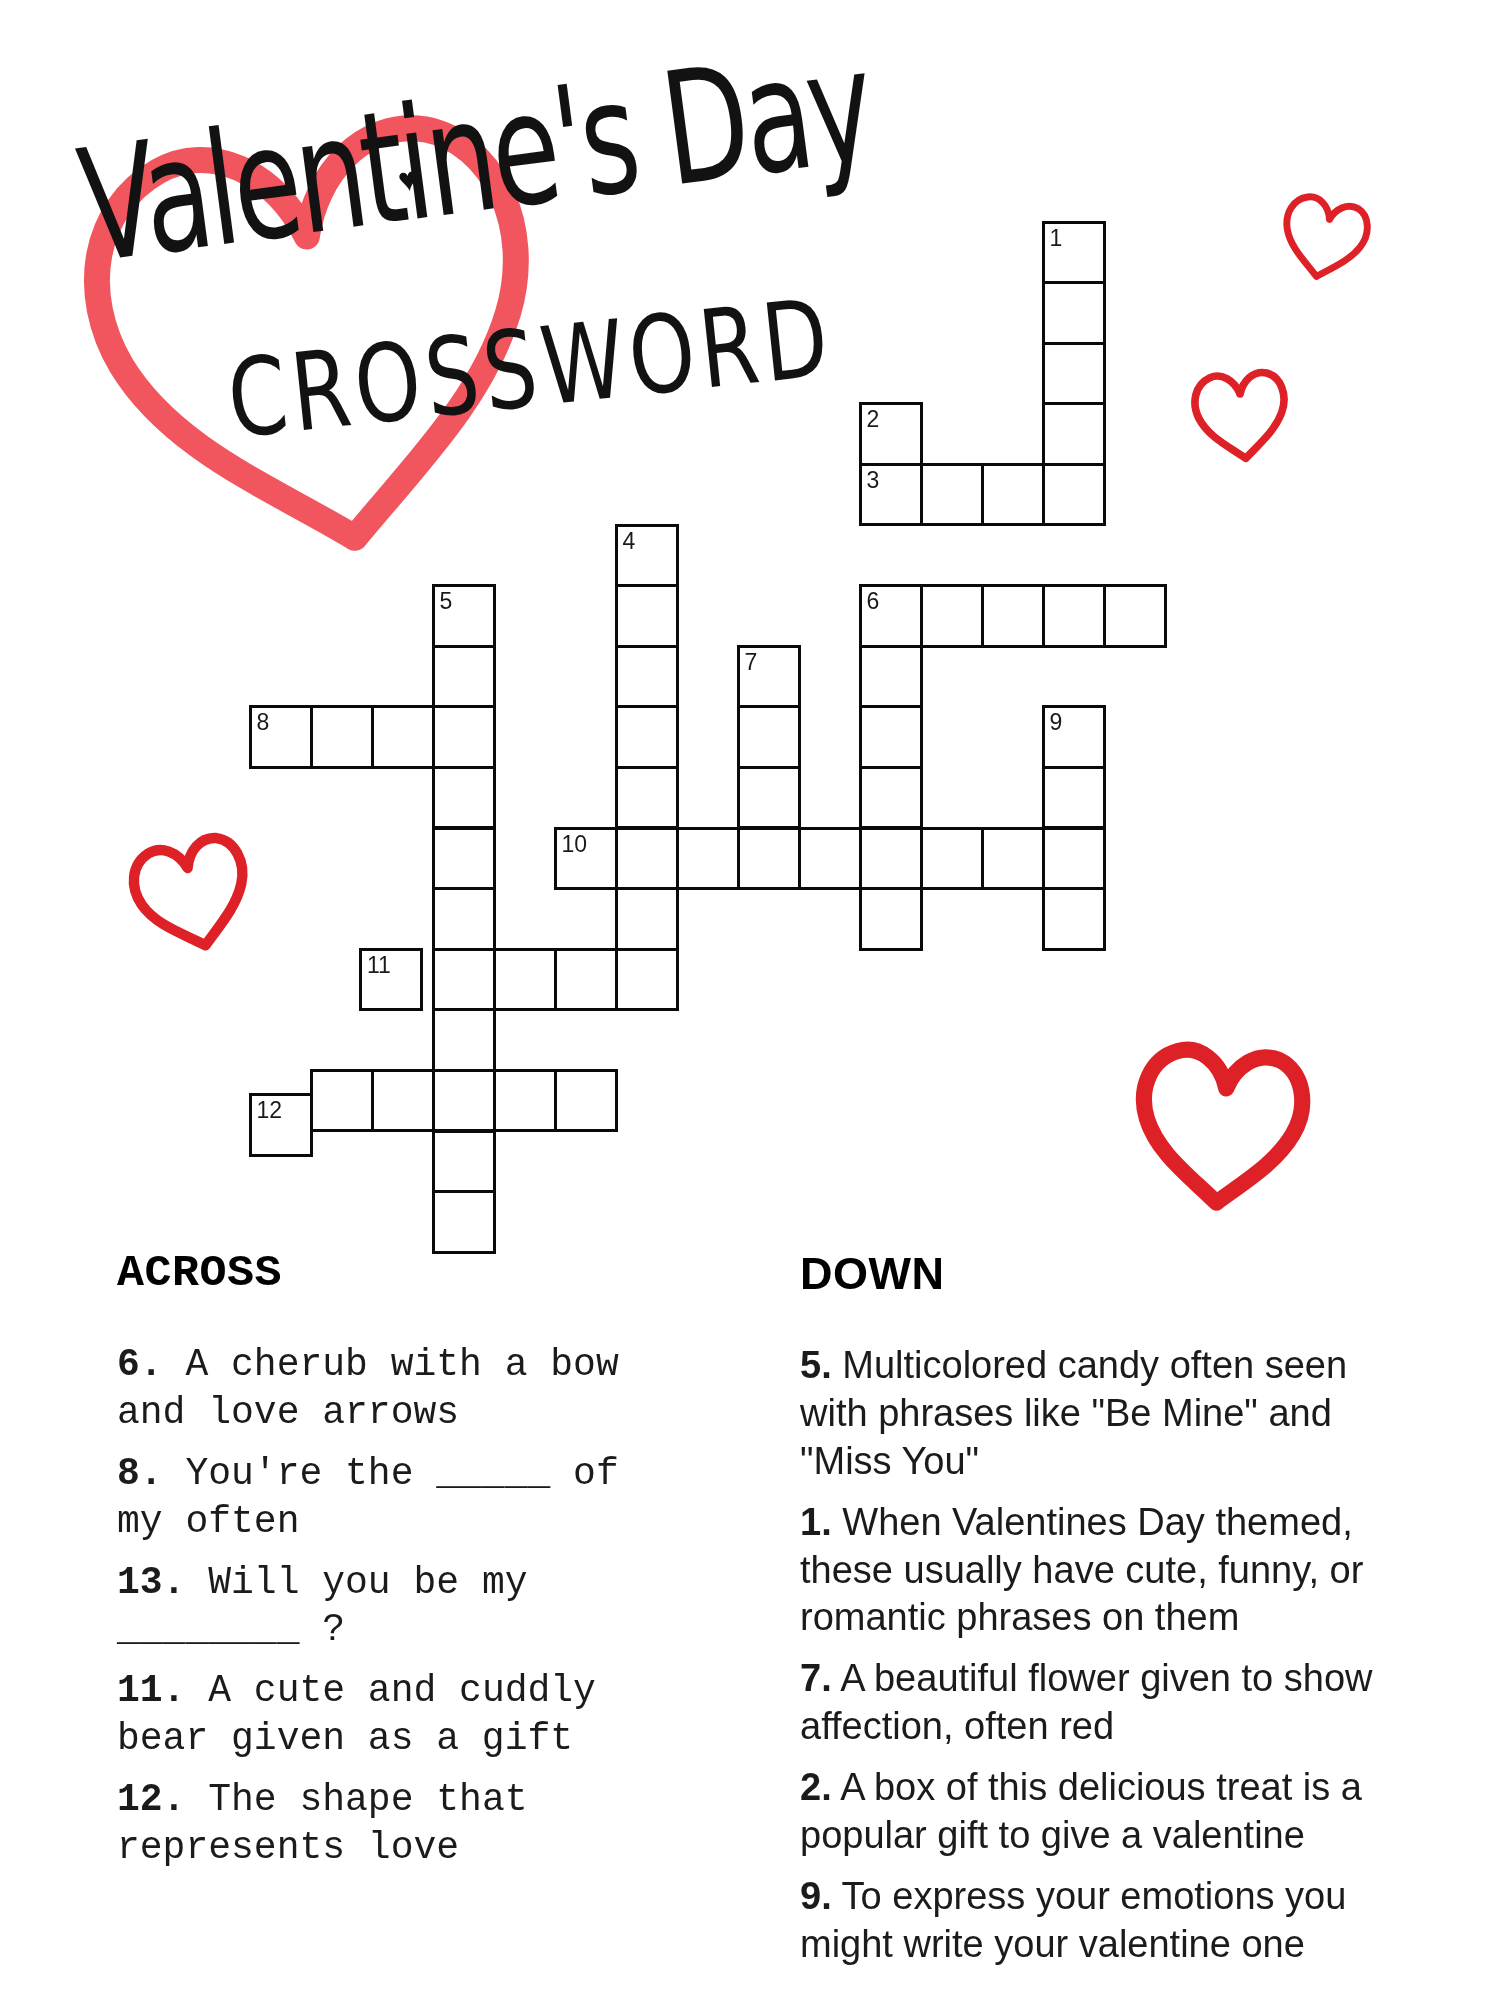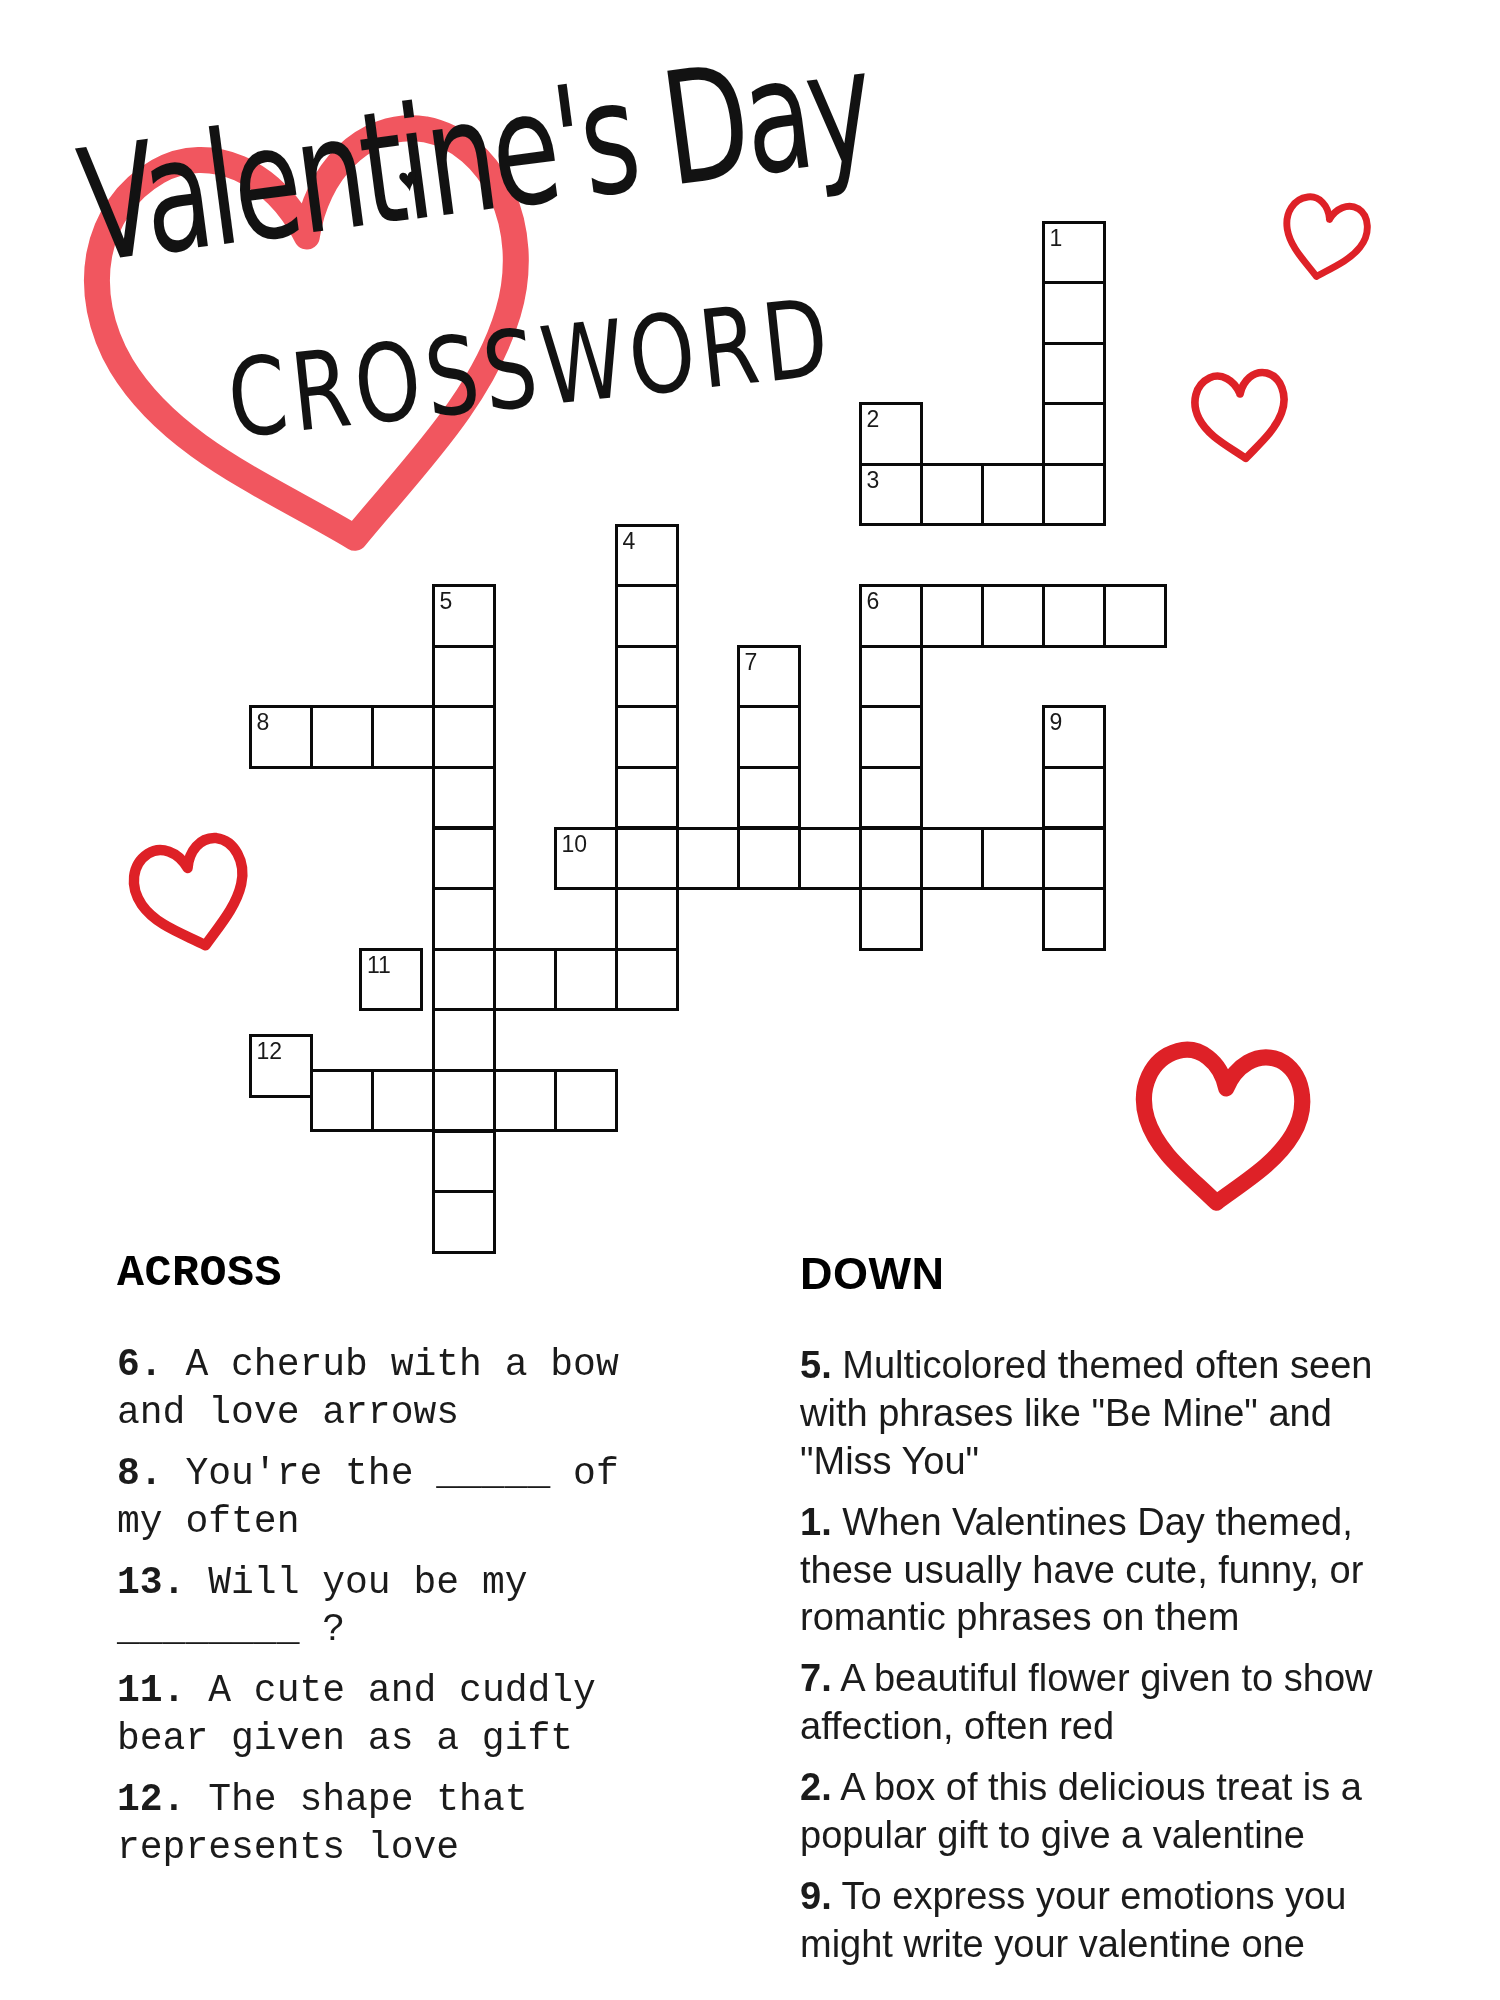--- a/index.html
+++ b/index.html
@@ -126,21 +126,21 @@
       <div class="cell" style="left: 858.5px; top: 887.1px; width: 64px; height: 63.6px;"></div>
       <div class="cell" style="left: 1041.5px; top: 887.1px; width: 64px; height: 63.6px;"></div>
       <div class="cell" style="left: 359px; top: 947.7px; width: 64px; height: 63.6px;">
         <span class="num">11</span>
       </div>
       <div class="cell" style="left: 431.5px; top: 947.7px; width: 64px; height: 63.6px;"></div>
       <div class="cell" style="left: 492.5px; top: 947.7px; width: 64px; height: 63.6px;"></div>
       <div class="cell" style="left: 553.5px; top: 947.7px; width: 64px; height: 63.6px;"></div>
       <div class="cell" style="left: 614.5px; top: 947.7px; width: 64px; height: 63.6px;"></div>
       <div class="cell" style="left: 431.5px; top: 1008.3px; width: 64px; height: 63.6px;"></div>
-      <div class="cell" style="left: 248.5px; top: 1034px; width: 64px; height: 63.6px;">
+      <div class="cell" style="left: 248.5px; top: 1093px; width: 64px; height: 63.6px;">
         <span class="num">12</span>
       </div>
       <div class="cell" style="left: 309.5px; top: 1068.9px; width: 64px; height: 63.6px;"></div>
       <div class="cell" style="left: 370.5px; top: 1068.9px; width: 64px; height: 63.6px;"></div>
       <div class="cell" style="left: 431.5px; top: 1068.9px; width: 64px; height: 63.6px;"></div>
       <div class="cell" style="left: 492.5px; top: 1068.9px; width: 64px; height: 63.6px;"></div>
       <div class="cell" style="left: 553.5px; top: 1068.9px; width: 64px; height: 63.6px;"></div>
       <div class="cell" style="left: 431.5px; top: 1129.5px; width: 64px; height: 63.6px;"></div>
       <div class="cell" style="left: 431.5px; top: 1190.1px; width: 64px; height: 63.6px;"></div>
     </div>
@@ -149,20 +149,20 @@
     <h2 class="clue-heading">ACROSS</h2>
     <p class="clue"><b>6.</b> <span>A cherub with a bow and love arrows</span></p>
     <p class="clue"><b>8.</b> <span>You're the _____ of my often</span></p>
     <p class="clue"><b>13.</b> <span>Will you be my ________ ?</span></p>
     <p class="clue"><b>11.</b> <span>A cute and cuddly bear given as a gift</span></p>
     <p class="clue"><b>12.</b> <span>The shape that represents love</span></p>
   </div>
 
   <div class="clue-col" id="down-col">
     <h2 class="clue-heading">DOWN</h2>
-    <p class="clue"><b>5.</b> <span>Multicolored themed often seen with phrases like "Be Mine" and "Miss You"</span></p>
+    <p class="clue"><b>5.</b> <span>Multicolored candy often seen with phrases like "Be Mine" and "Miss You"</span></p>
     <p class="clue"><b>1.</b> <span>When Valentines Day themed, these usually have cute, funny, or romantic phrases on them</span></p>
     <p class="clue"><b>7.</b> <span>A beautiful flower given to show affection, often red</span></p>
     <p class="clue"><b>2.</b> <span>A box of this delicious treat is a popular gift to give a valentine</span></p>
     <p class="clue"><b>9.</b> <span>To express your emotions you might write your valentine one</span></p>
   </div>
 
 </div>
 
 </body></html>

